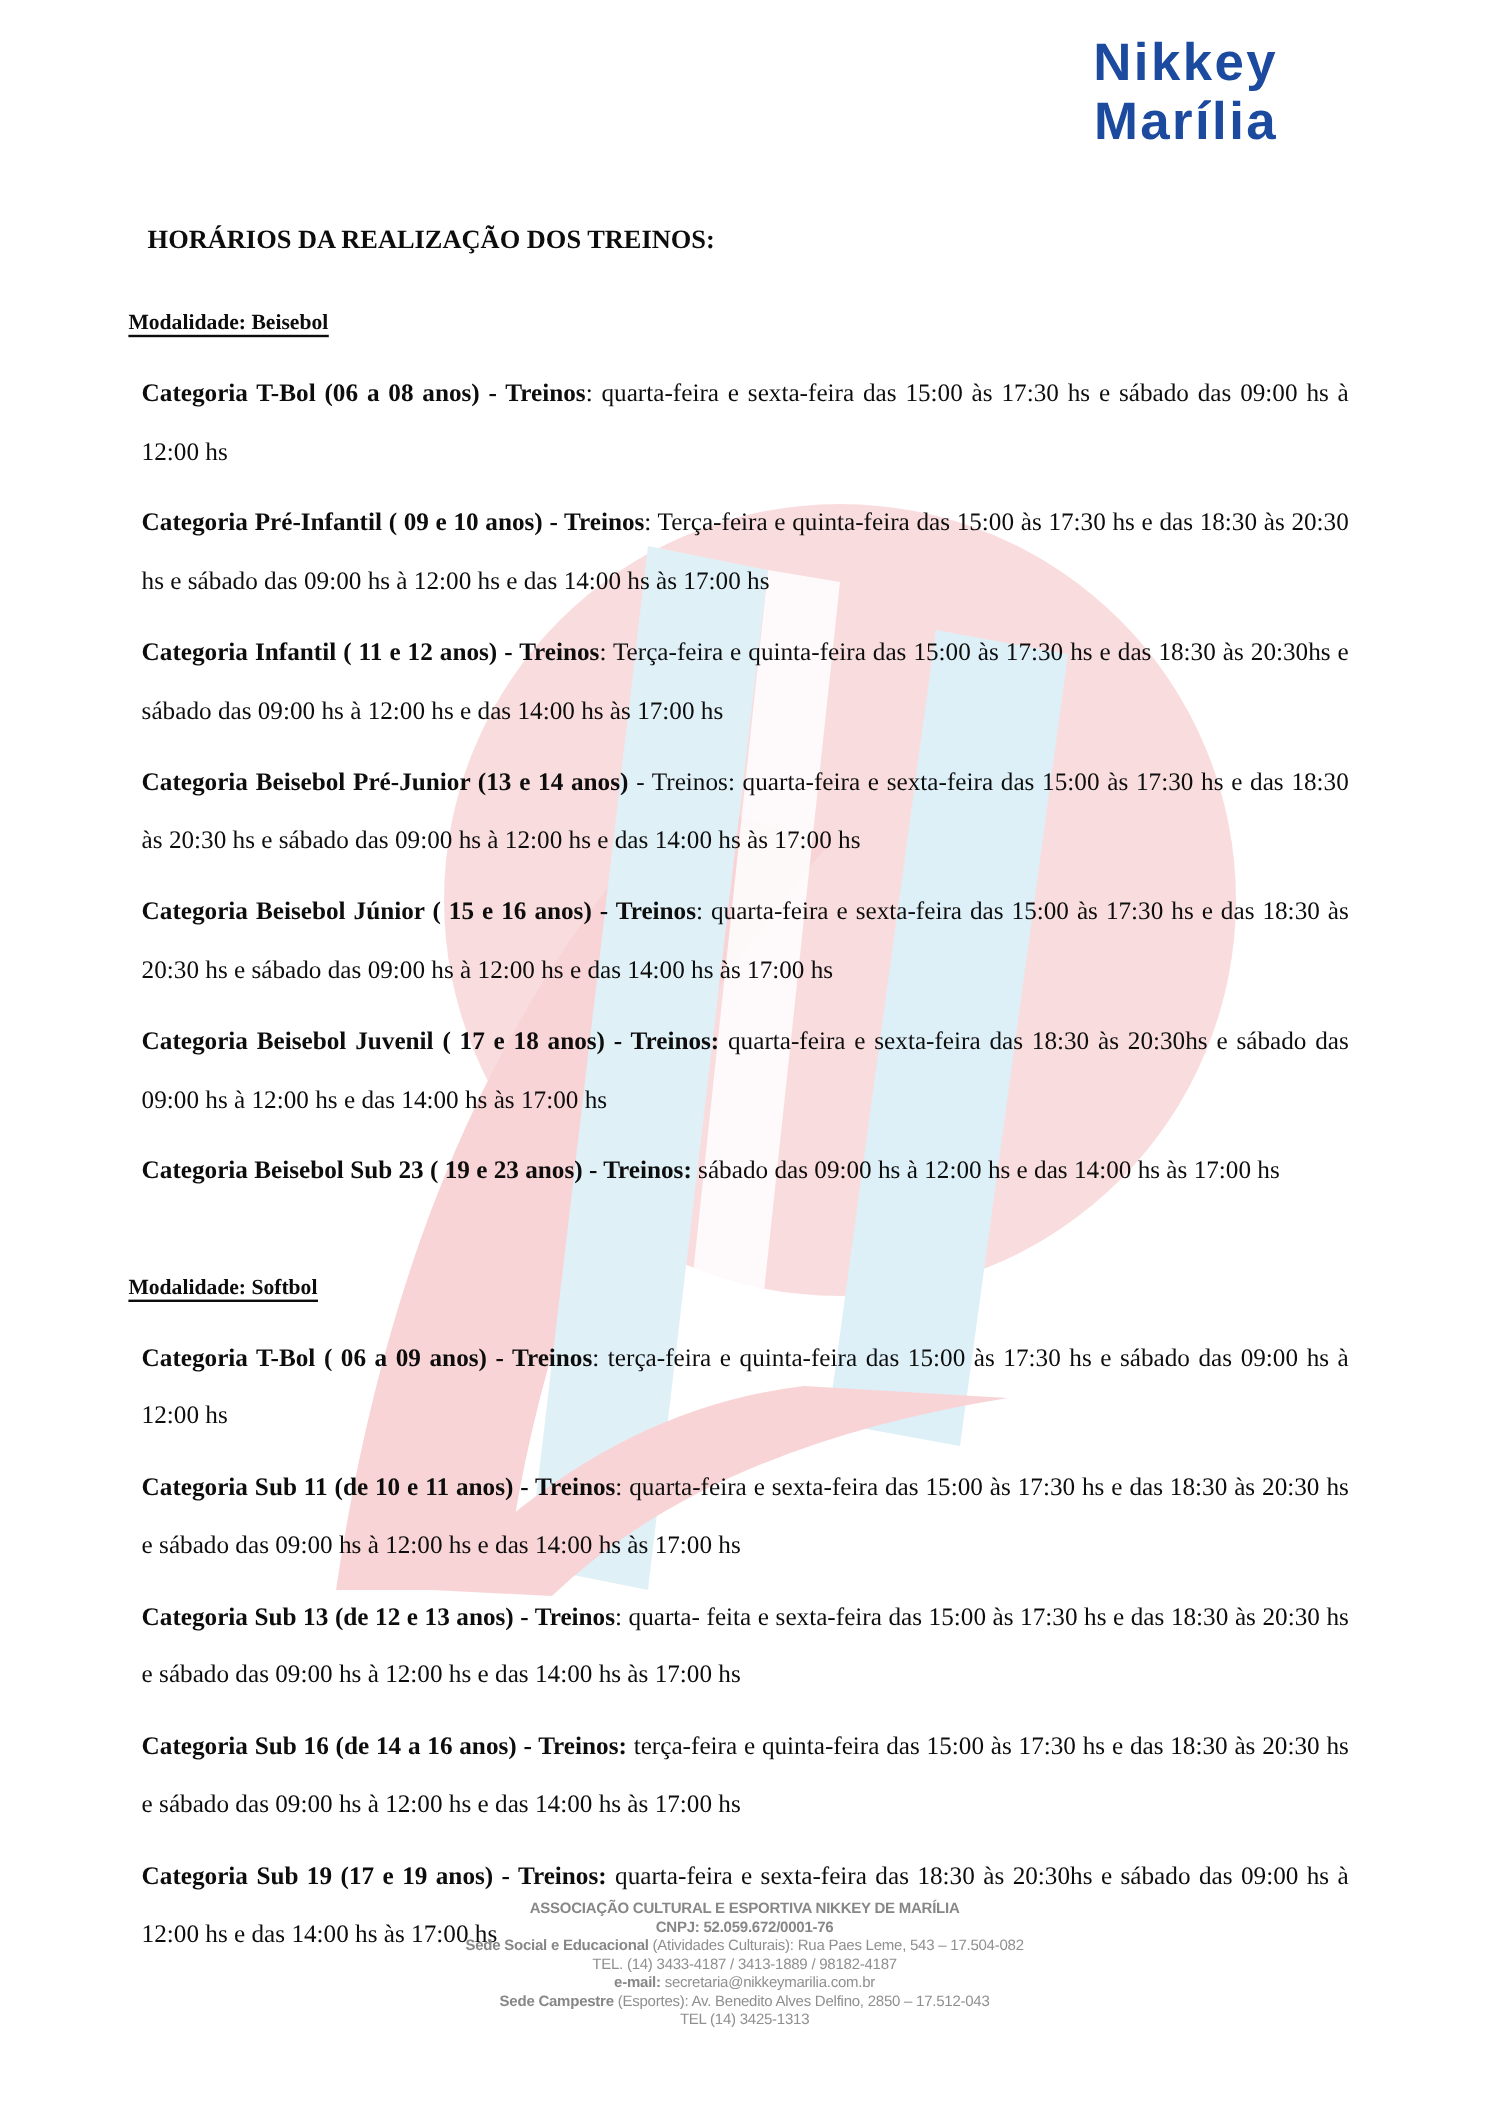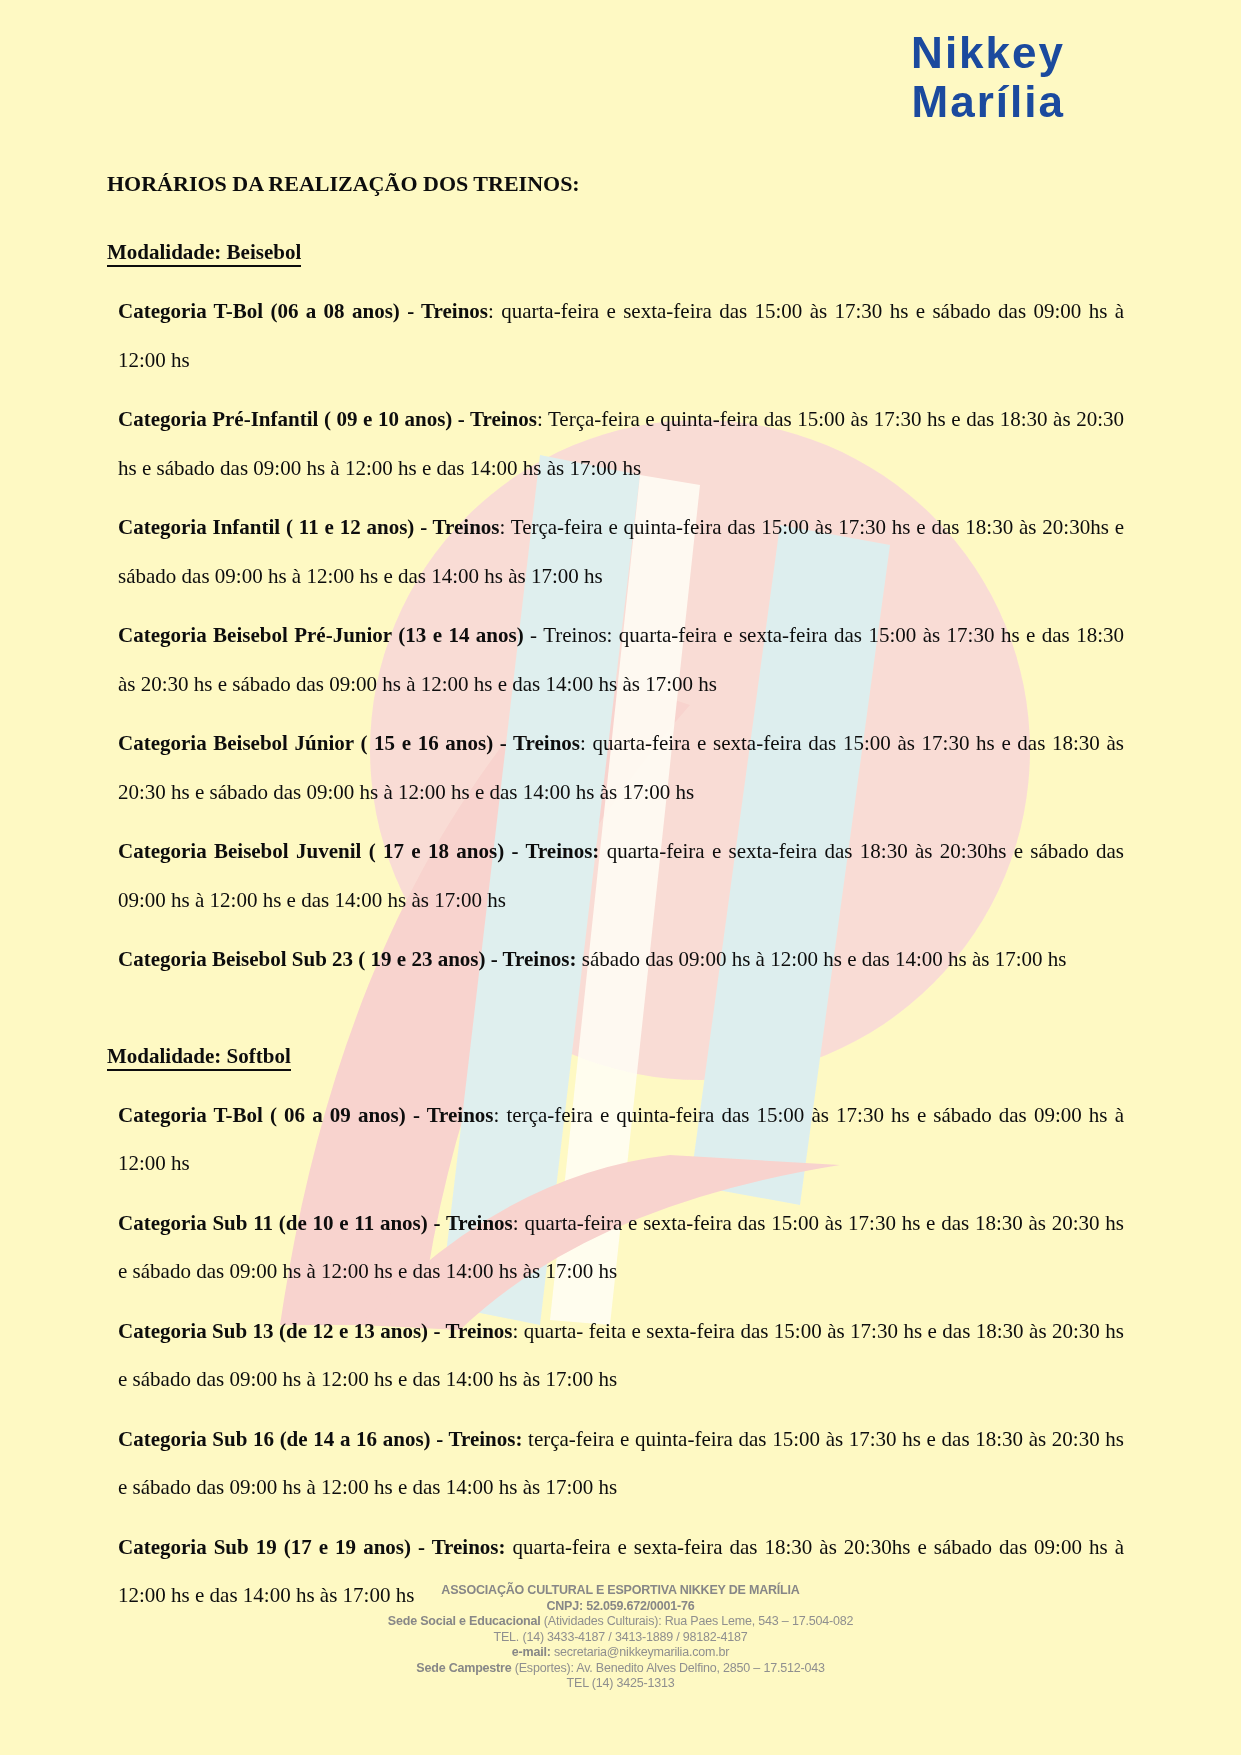--- a/index.html
+++ b/index.html
@@ -1,21 +1,21 @@
 <!DOCTYPE html>
 <html><head>
 <meta charset="utf-8">
 <style>
   html, body { margin: 0; padding: 0; background: #e9e9e9; }
   .page {
     position: relative;
     width: 1241px;
     height: 1755px;
     margin: 0 auto;
-    background: #fef9c3;
+    background: #ffffff;
     overflow: hidden;
     font-family: "Liberation Serif", "DejaVu Serif", serif;
     color: #0d0d0d;
   }
   .watermark {
     position: absolute;
     left: 240px;
     top: 405px;
     z-index: 0;
     opacity: 0.85;
@@ -32,28 +32,28 @@
     line-height: 49px;
     letter-spacing: 2px;
     color: #1b4a9e;
   }
   .content {
     position: relative;
     z-index: 1;
     padding: 170px 106px 0 107px;
   }
   .title {
-    margin: 0;
+    margin: 16px;
     font-size: 22px;
     font-weight: bold;
     line-height: 28px;
   }
   .modalidade {
     margin: 30px 0 0 0;
-    font-size: 21px;
+    font-size: 18px;
     font-weight: bold;
     line-height: 48px;
   }
   .modalidade span {
     border-bottom: 2.5px solid #0d0d0d;
     padding-bottom: 1px;
   }
   .section2 .modalidade { margin-top: 48px; }
   .entry {
     margin: 11px;

